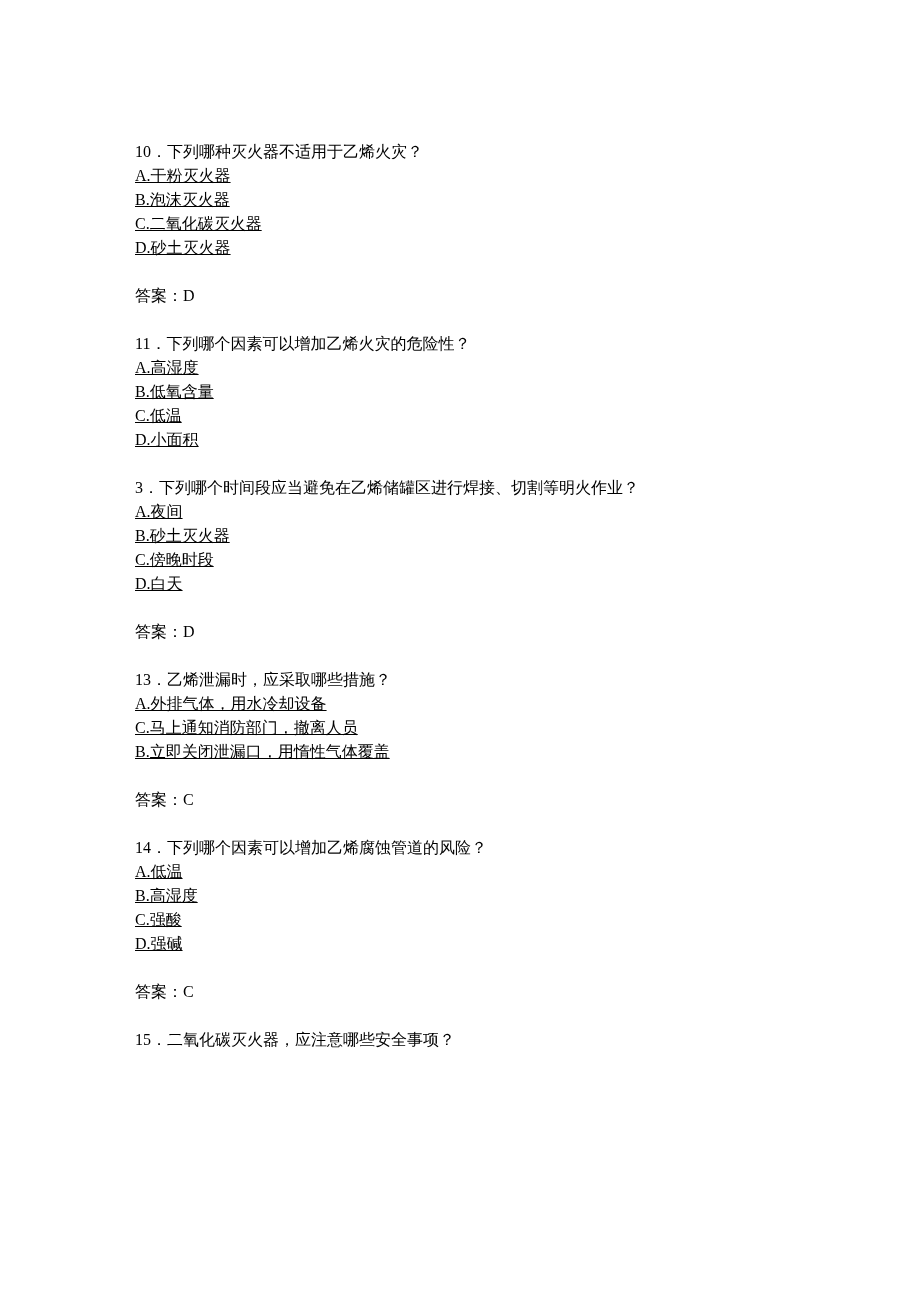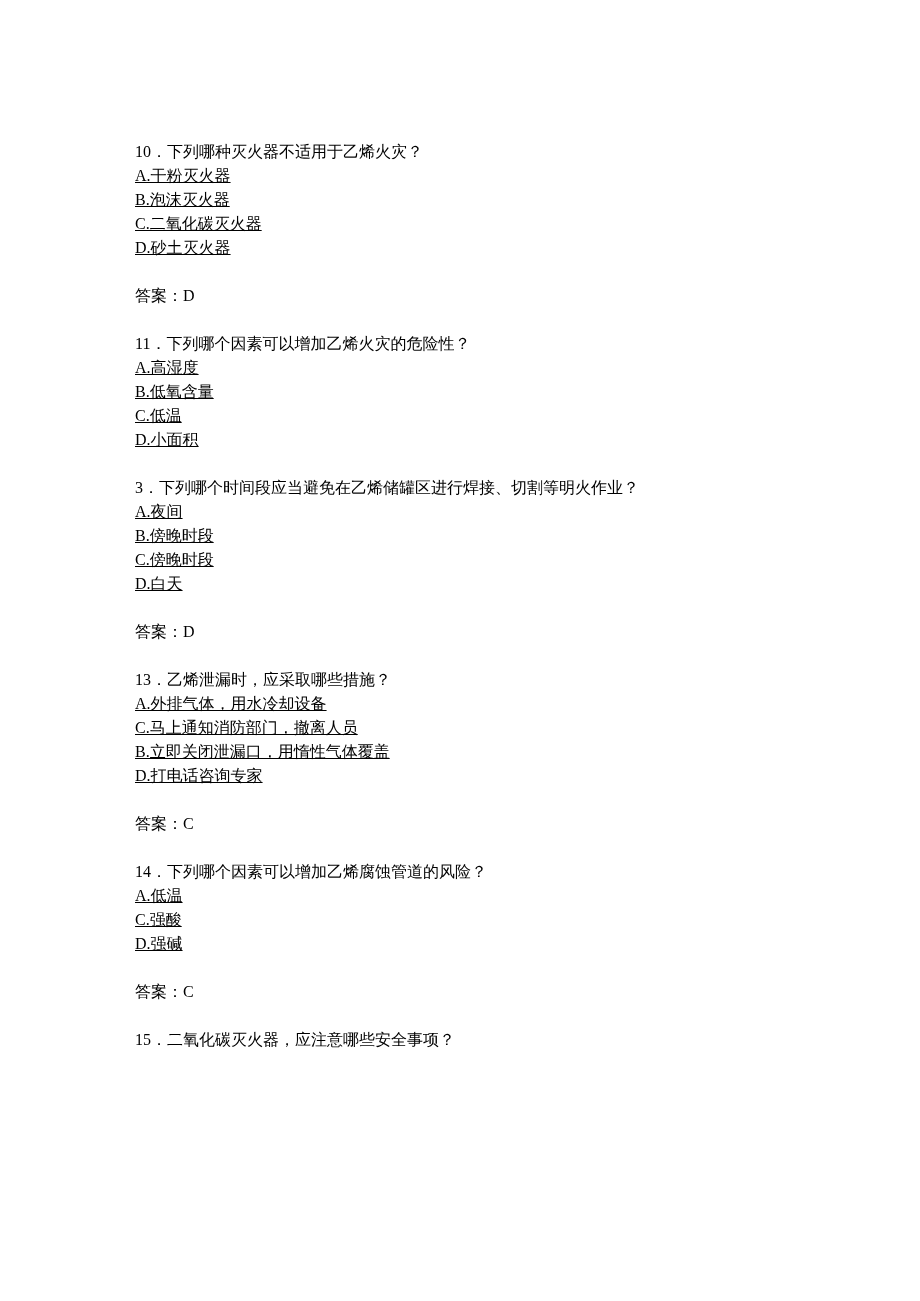--- a/index.html
+++ b/index.html
@@ -60,46 +60,46 @@
     <p class="opt">B.低氧含量</p>
     <p class="opt">C.低温</p>
     <p class="opt">D.小面积</p>
   </div>
 
   <div class="question-block">
     <p class="q-text">
       <span class="num">3</span><span>．下列哪个时间段应当避免在乙烯储罐区进行焊接、切割等明火作业？</span>
     </p>
     <p class="opt">A.夜间</p>
-    <p class="opt">B.傍晚时段</p>
+    <p class="opt">B.砂土灭火器</p>
     <p class="opt">C.傍晚时段</p>
     <p class="opt">D.白天</p>
     <p class="answer">
       <span>答案：</span><span>D</span>
     </p>
   </div>
 
   <div class="question-block">
     <p class="q-text">
       <span class="num">13</span><span>．乙烯泄漏时，应采取哪些措施？</span>
     </p>
     <p class="opt">A.外排气体，用水冷却设备</p>
     <p class="opt">C.马上通知消防部门，撤离人员</p>
     <p class="opt">B.立即关闭泄漏口，用惰性气体覆盖</p>
-    <p class="opt">D.打电话咨询专家</p>
     <p class="answer">
       <span>答案：</span><span>C</span>
     </p>
   </div>
 
   <div class="question-block">
     <p class="q-text">
       <span class="num">14</span><span>．下列哪个因素可以增加乙烯腐蚀管道的风险？</span>
     </p>
     <p class="opt">A.低温</p>
+    <p class="opt">B.高湿度</p>
     <p class="opt">C.强酸</p>
     <p class="opt">D.强碱</p>
     <p class="answer">
       <span>答案：</span><span>C</span>
     </p>
   </div>
 
   <div class="question-block">
     <p class="q-text">
       <span class="num">15</span><span>．二氧化碳灭火器，应注意哪些安全事项？</span>

